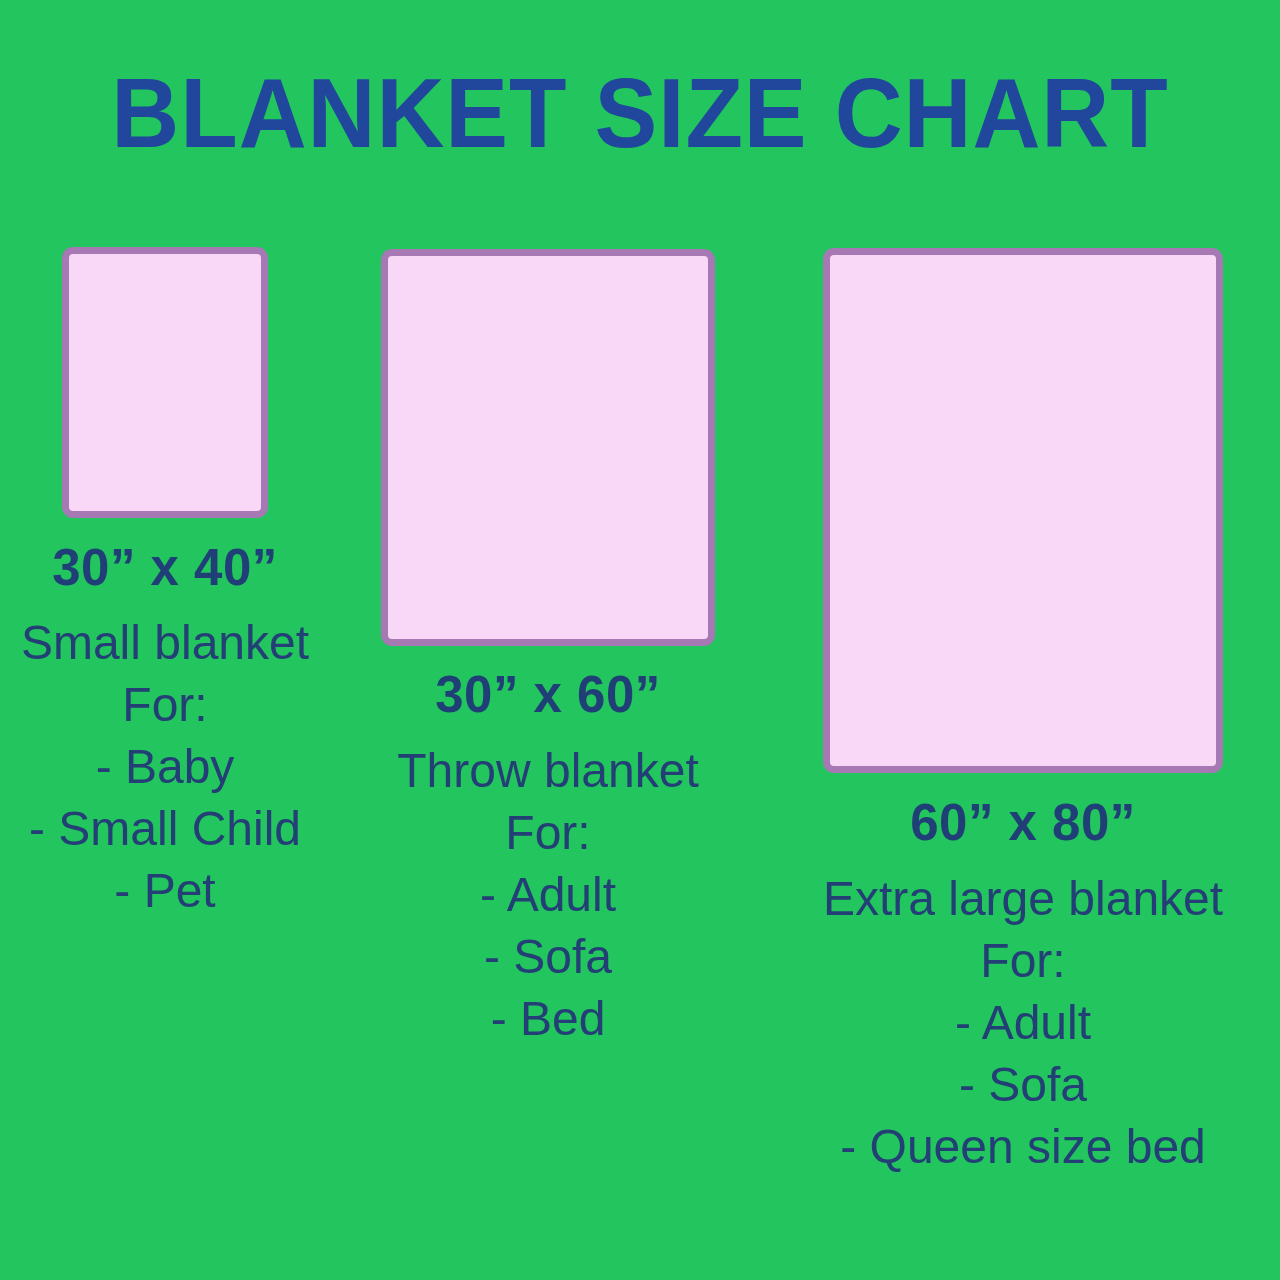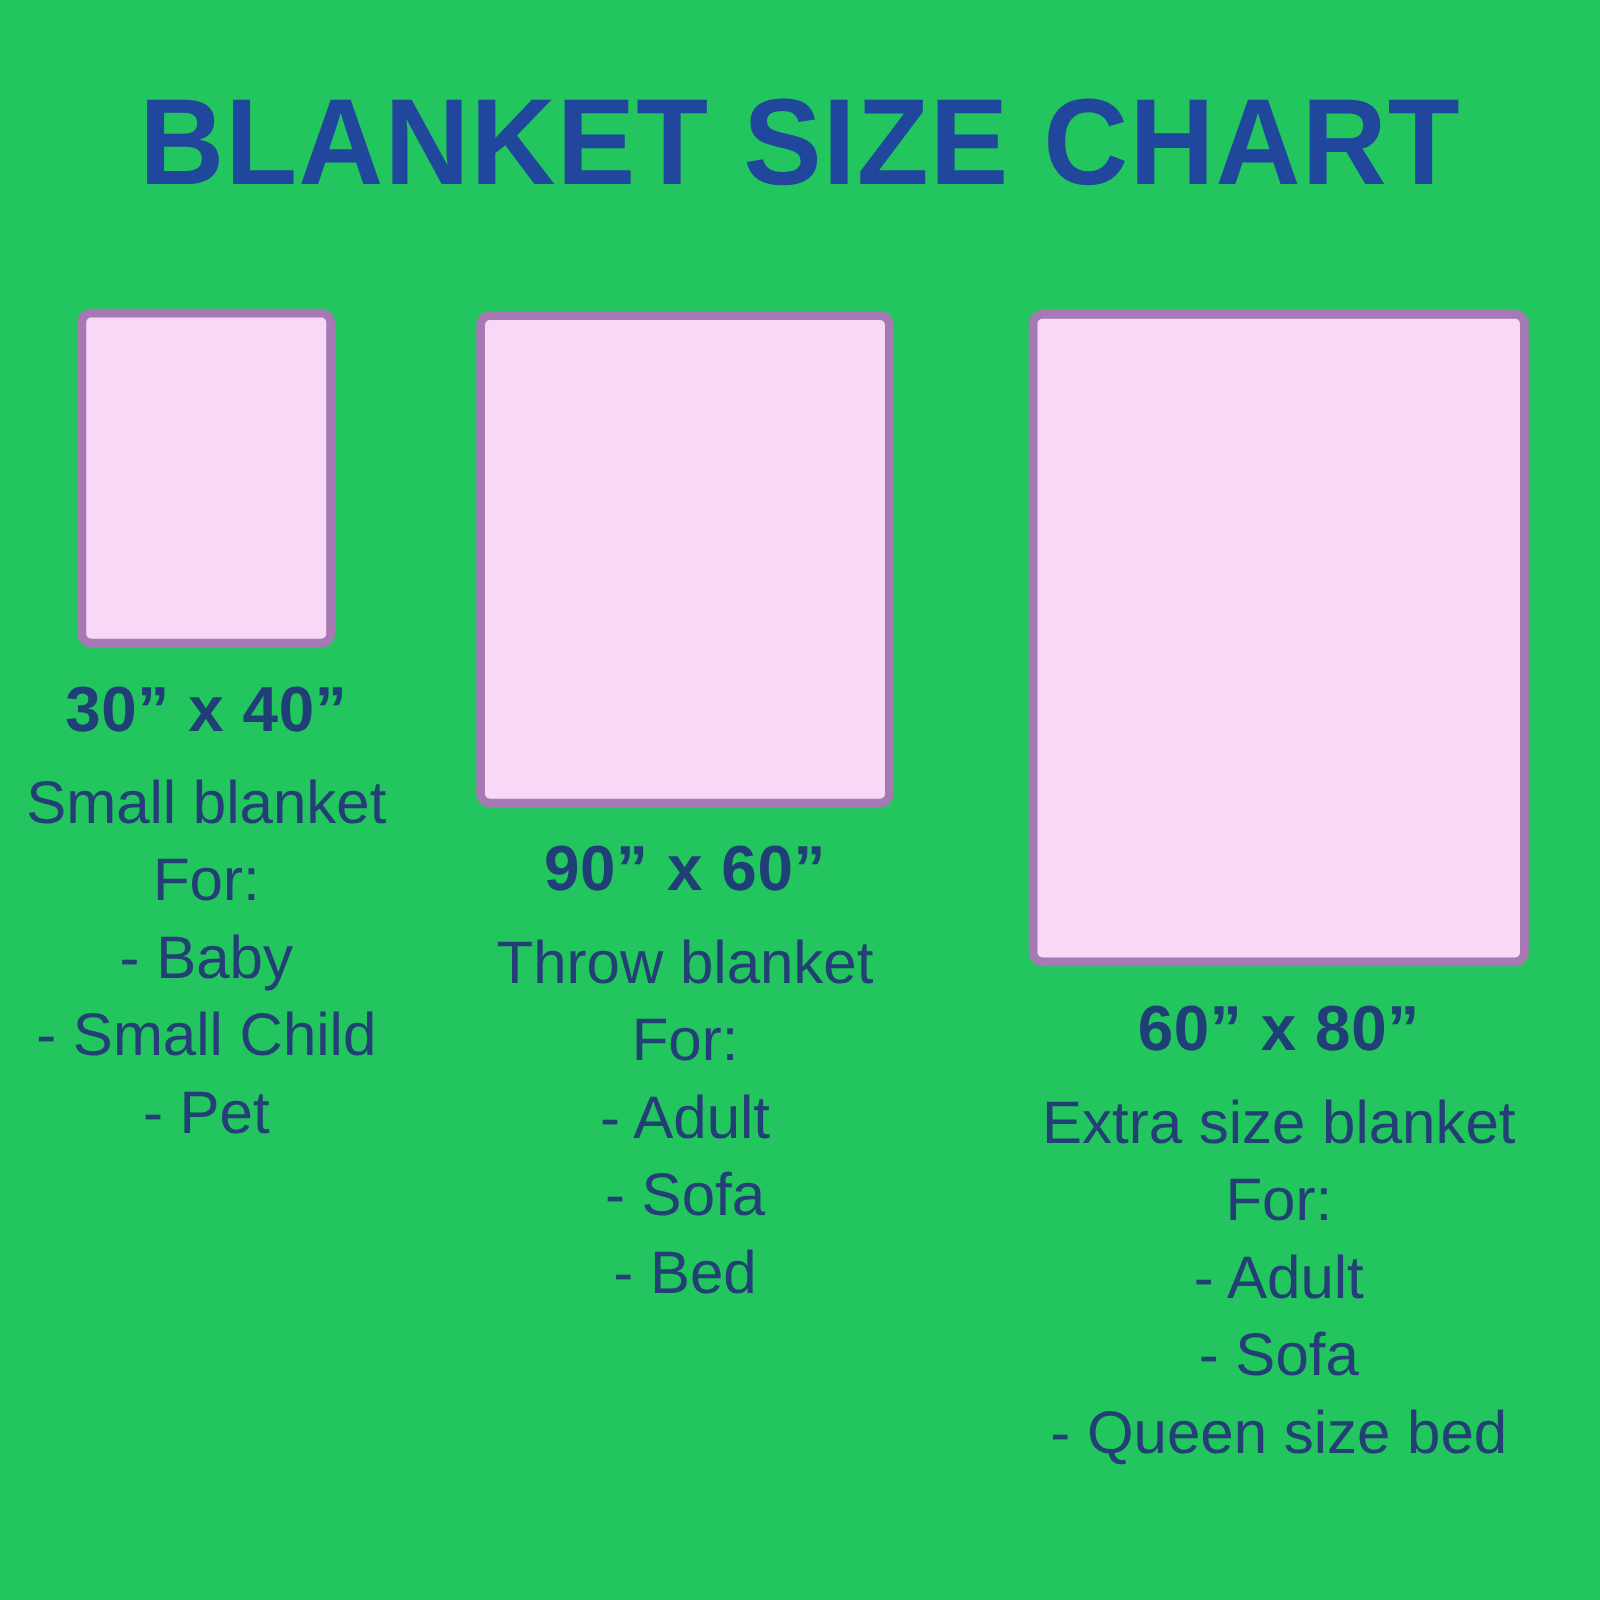--- a/index.html
+++ b/index.html
@@ -135,39 +135,39 @@
       <div class="label-block desc-line" style="position:relative;">- Baby</div>
       <div class="label-block desc-line" style="position:relative;">- Small Child</div>
       <div class="label-block desc-line" style="position:relative;">- Pet</div>
     </div>
   </div>
 
   <div class="column" id="column-throw">
 
     <div class="swatch" id="swatch-throw"></div>
 
-    <div class="label-block dimension" id="dimension-throw">90” x 60”</div>
+    <div class="label-block dimension" id="dimension-throw">30” x 60”</div>
 
     <div class="desc-block" id="desclist-throw">
       <div class="label-block desc-line" style="position:relative;">Throw blanket</div>
       <div class="label-block desc-line" style="position:relative;">For:</div>
       <div class="label-block desc-line" style="position:relative;">- Adult</div>
       <div class="label-block desc-line" style="position:relative;">- Sofa</div>
       <div class="label-block desc-line" style="position:relative;text-align:center;">- Bed</div>
     </div>
   </div>
 
   <div class="column" id="column-xlarge">
 
     <div class="swatch" id="swatch-xlarge"></div>
 
     <div class="label-block dimension" id="dimension-xlarge">60” x 80”</div>
 
     <div class="desc-block" id="desclist-xlarge">
-      <div class="label-block desc-line" style="position:relative;">Extra size blanket</div>
+      <div class="label-block desc-line" style="position:relative;">Extra large blanket</div>
       <div class="label-block desc-line" style="position:relative;">For:</div>
       <div class="label-block desc-line" style="position:relative;">- Adult</div>
       <div class="label-block desc-line" style="position:relative;">- Sofa</div>
       <div class="label-block desc-line" style="position:relative;">- Queen size bed</div>
     </div>
   </div>
 
 </div>
 
 </body></html>

